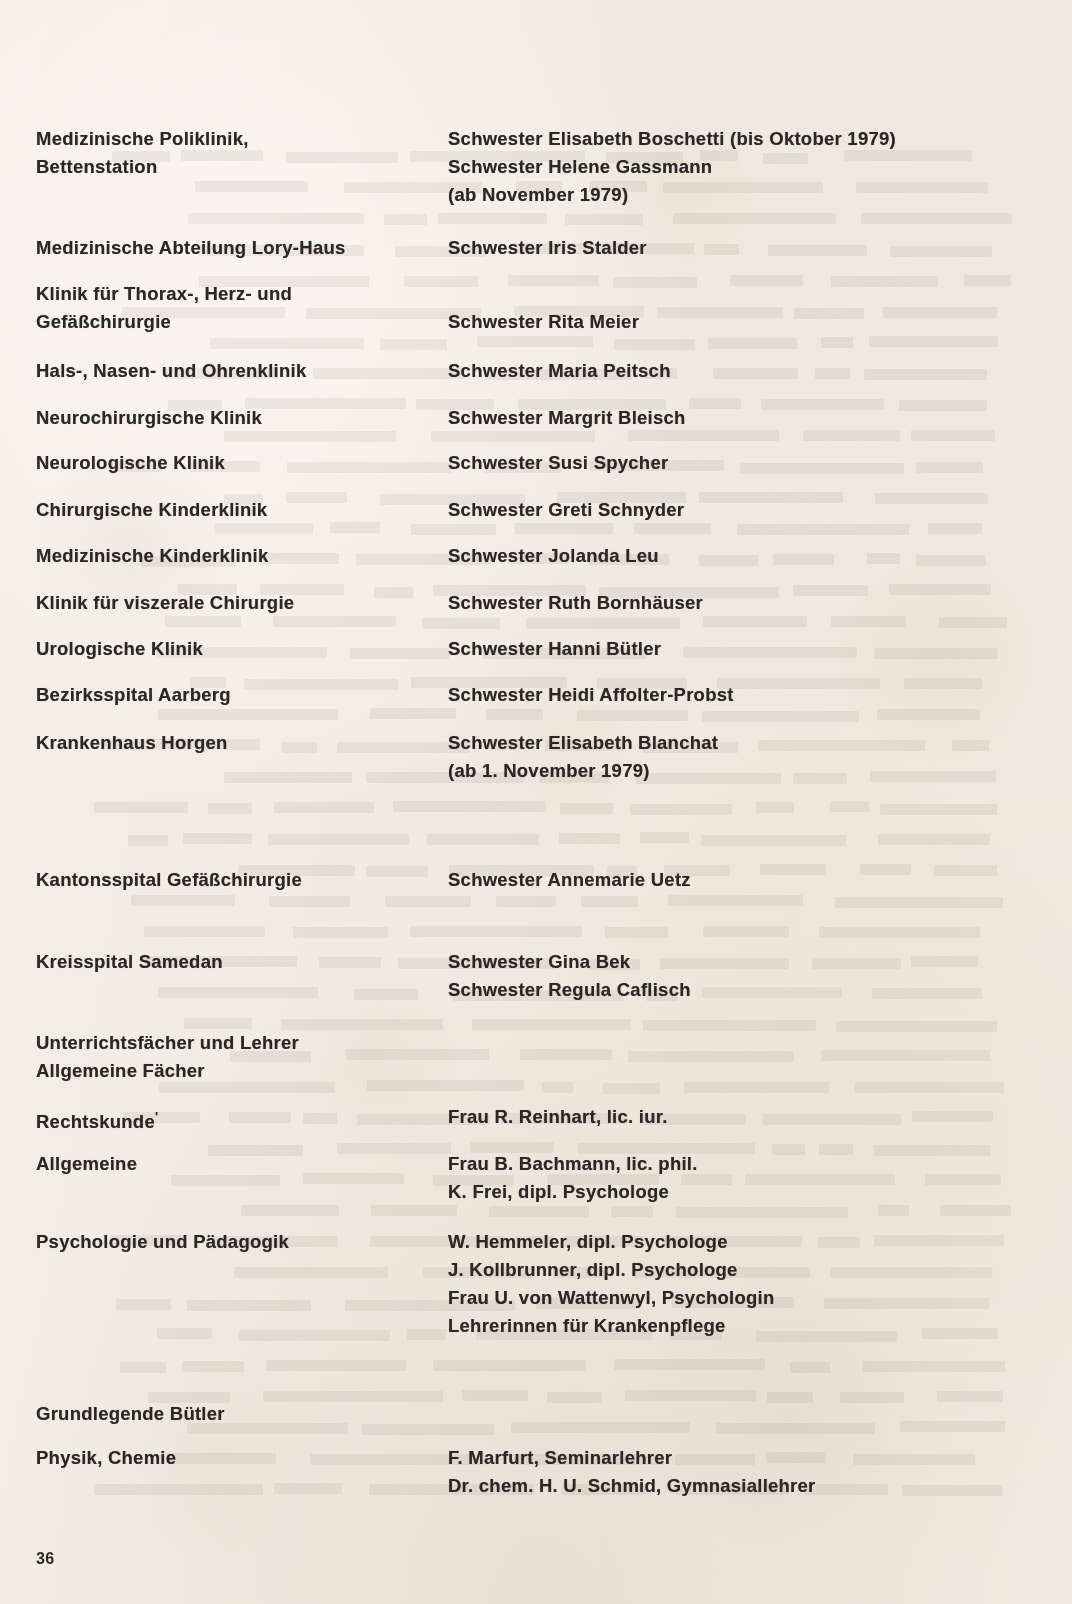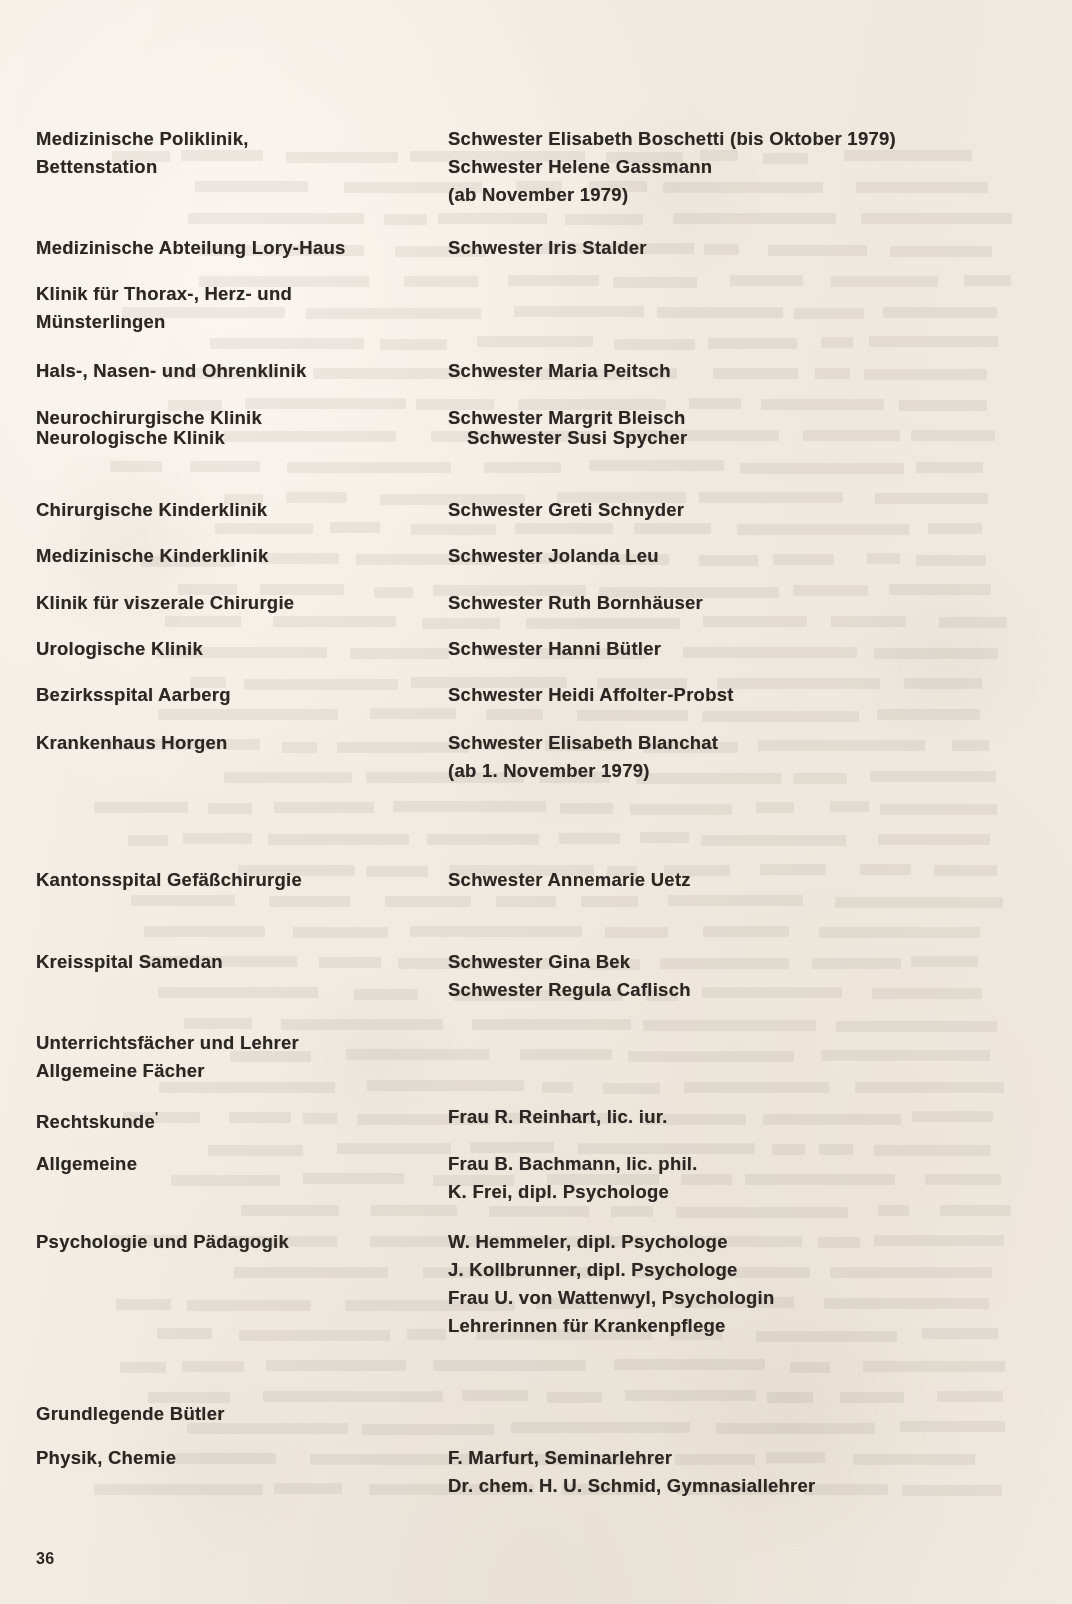--- a/index.html
+++ b/index.html
@@ -432,43 +432,44 @@
       <div class="col-left">
         <div class="line">Medizinische Abteilung Lory-Haus</div>
       </div>
       <div class="col-right">
         <div class="line">Schwester Iris Stalder</div>
       </div>
     </div>
     <div class="row" style="top: 280px; left: 36px; right: 20px;">
       <div class="col-left">
         <div class="line">Klinik für Thorax-, Herz- und</div>
-        <div class="line">Münsterlingen</div>
+        <div class="line">Gefäßchirurgie</div>
       </div>
       <div class="col-right">
         <div class="line">&nbsp;</div>
+        <div class="line">Schwester Rita Meier</div>
       </div>
     </div>
     <div class="row" style="top: 357px; left: 36px; right: 20px;">
       <div class="col-left">
         <div class="line">Hals-, Nasen- und Ohrenklinik</div>
       </div>
       <div class="col-right">
         <div class="line">Schwester Maria Peitsch</div>
       </div>
     </div>
     <div class="row" style="top: 404px; left: 36px; right: 20px;">
       <div class="col-left">
         <div class="line">Neurochirurgische Klinik</div>
       </div>
       <div class="col-right">
         <div class="line">Schwester Margrit Bleisch</div>
       </div>
     </div>
-    <div class="row" style="top: 424px; left: 36px; right: 20px; gap: 19px;">
+    <div class="row" style="top: 449px; left: 36px; right: 20px;">
       <div class="col-left">
         <div class="line">Neurologische Klinik</div>
       </div>
       <div class="col-right">
         <div class="line">Schwester Susi Spycher</div>
       </div>
     </div>
     <div class="row" style="top: 496px; left: 36px; right: 20px;">
       <div class="col-left">
         <div class="line">Chirurgische Kinderklinik</div>

